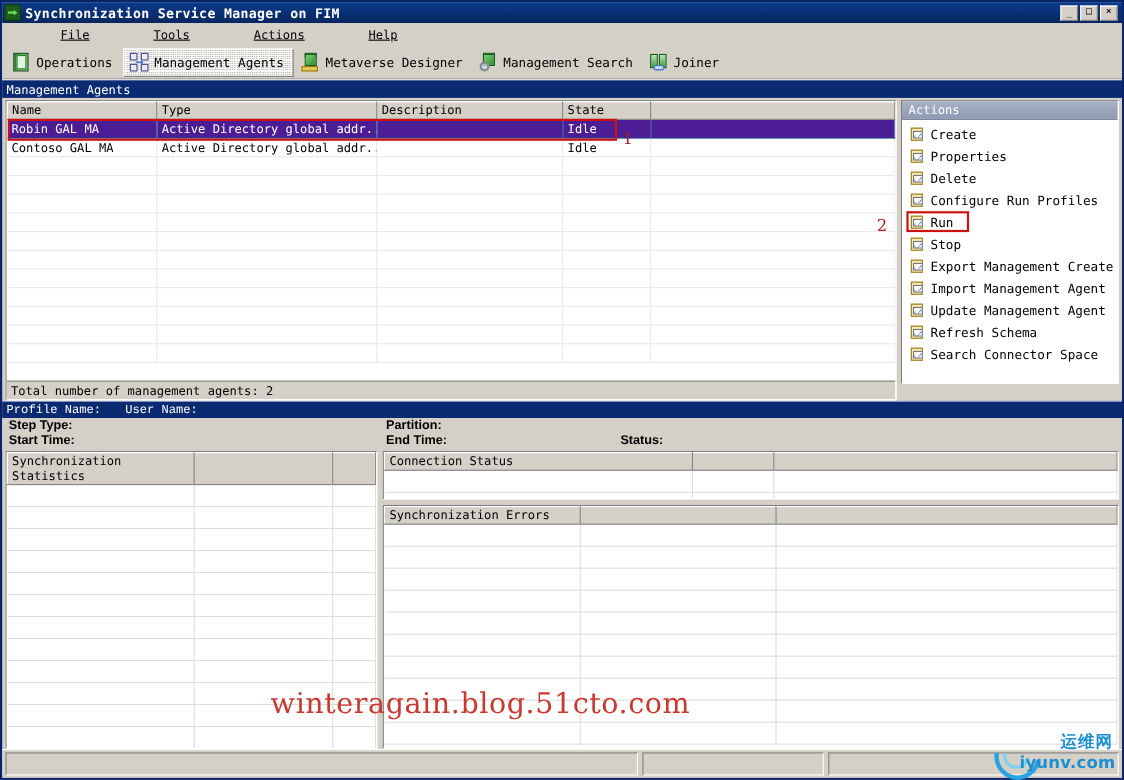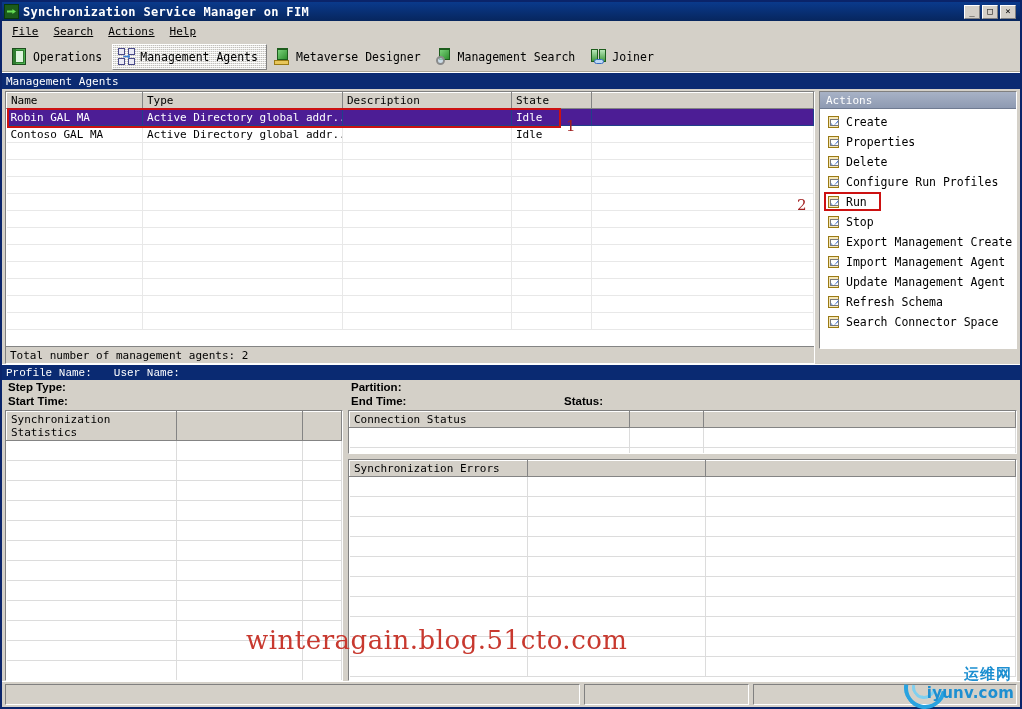--- a/index.html
+++ b/index.html
@@ -91,20 +91,21 @@
     flex: none;
     border-bottom: 1px solid #d4d0c8;
   }
   .menu-item {
     font-family: "DejaVu Sans Mono", monospace;
     font-size: 11px;
     color: #000;
     padding: 2px 9px 2px 2px;
     margin-right: 4px;
     white-space: nowrap;
+    margin-left: 43px;
   }
   .menu-item u { text-decoration: underline; }
 
   
   .toolbar {
     height: 29px;
     background: #d4d0c8;
     display: flex;
     align-items: center;
     padding: 0 4px;
@@ -500,21 +501,21 @@
           <span>□</span>
         </div>
       <div class="win-btn">
           <span>×</span>
         </div>
     </div>
   </div>
 
   <div class="menubar">
     <div class="menu-item"><u>File</u></div>
-    <div class="menu-item"><u>Search</u></div>
+    <div class="menu-item"><u>Tools</u></div>
     <div class="menu-item"><u>Actions</u></div>
     <div class="menu-item"><u>Help</u></div>
   </div>
 
   <div class="toolbar">
     <div class="tb-tab">
       <div class="tb-ico">
           <div class="ico-operations"></div>
         </div>
       <div class="lbl">Operations</div>

